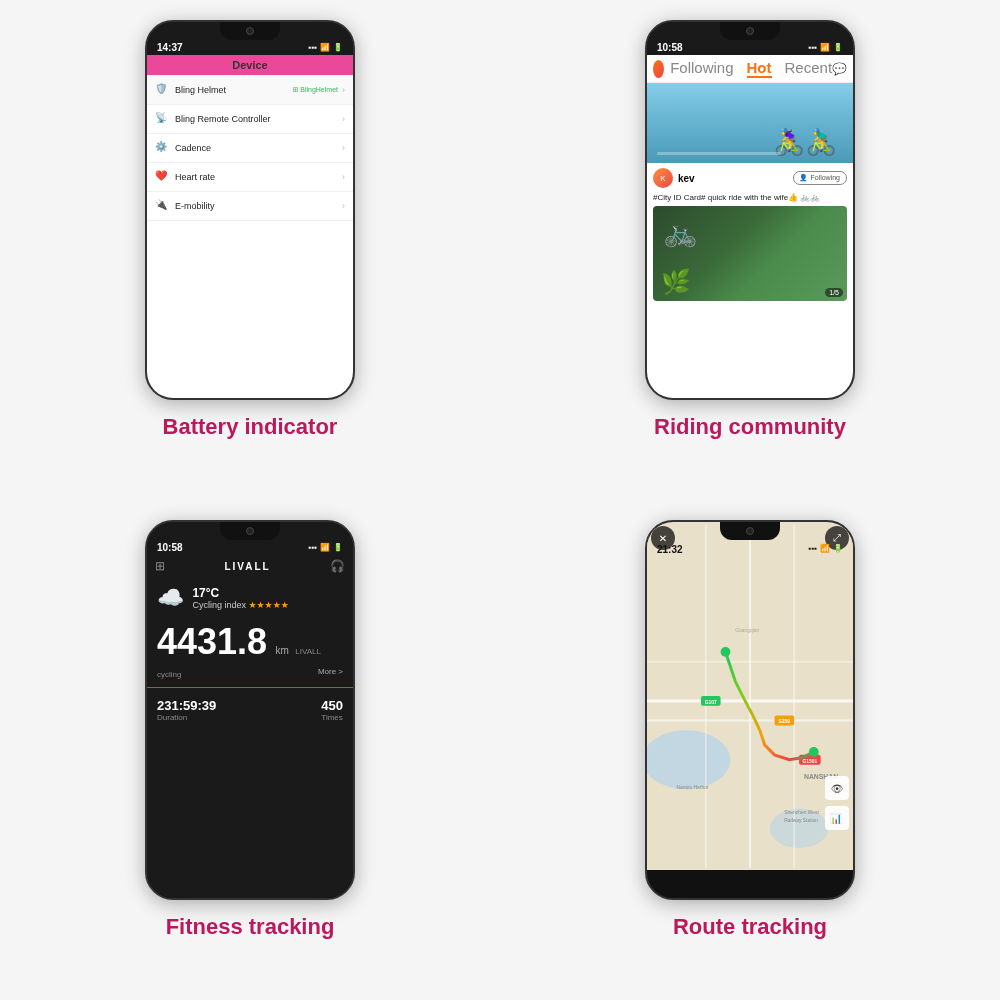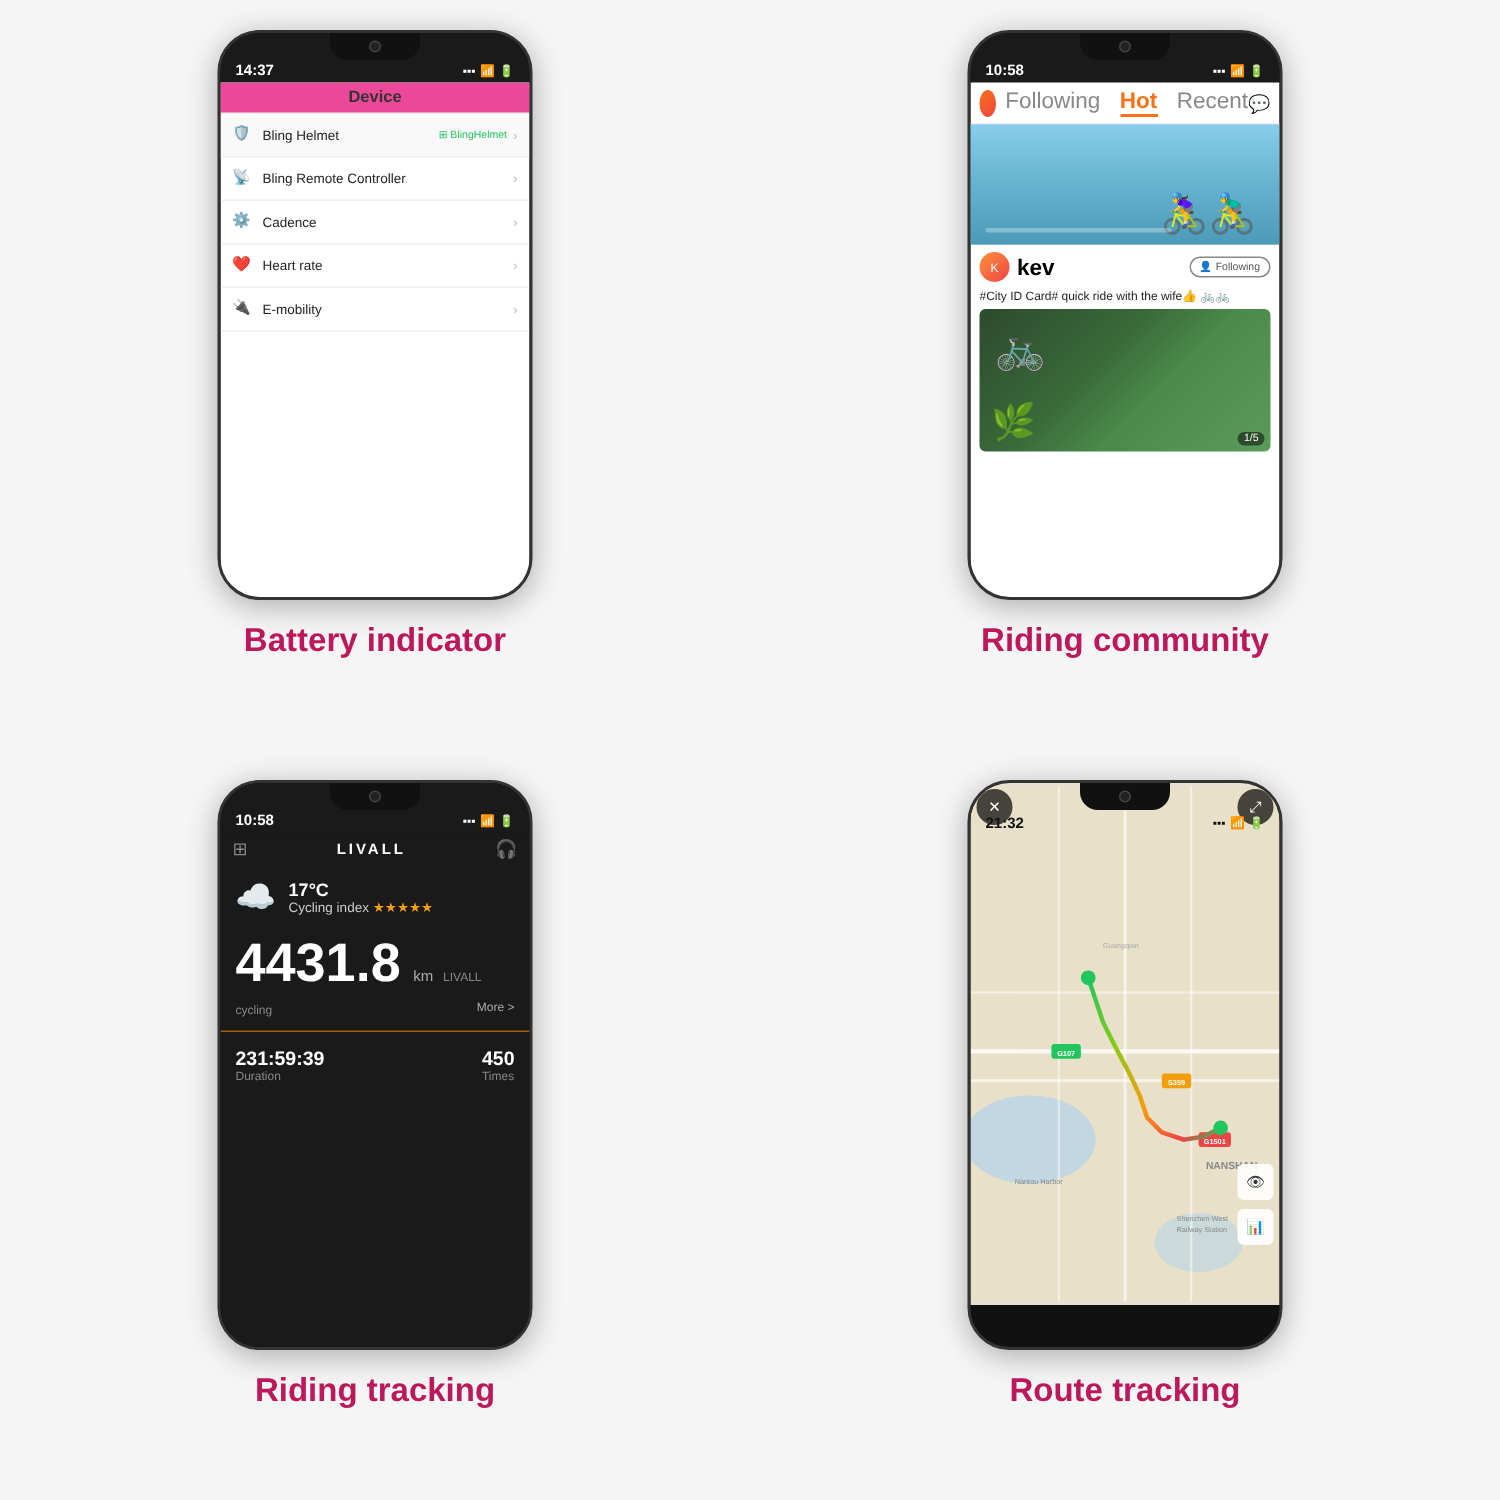--- a/index.html
+++ b/index.html
@@ -182,21 +182,21 @@
     }
     .user-avatar {
       width: 20px; height: 20px;
       background: linear-gradient(135deg, #fb923c, #ef4444);
       border-radius: 50%;
       margin-right: 5px;
       font-size: 8px;
       display: flex; align-items: center; justify-content: center;
       color: #fff;
     }
-    .user-name { font-size: 15px; font-weight: 600; flex: 1; }
+    .user-name { font-size: 10px; font-weight: 600; flex: 1; }
     .follow-btn {
       font-size: 7px;
       border: 1px solid #888;
       border-radius: 10px;
       padding: 2px 6px;
       color: #555;
     }
     .post-text { font-size: 8px; color: #222; padding: 0 6px 4px; }
     .post-image {
       width: calc(100% - 12px);
@@ -448,21 +448,21 @@
             <div class="stat-val">231:59:39</div>
             <div class="stat-label">Duration</div>
           </div>
           <div class="stat-item">
             <div class="stat-val">450</div>
             <div class="stat-label">Times</div>
           </div>
         </div>
       </div>
     </div>
-    <div class="caption">Riding tracking</div>
+    <div class="caption">Fitness tracking</div>
   </div>
 
   <div class="cell">
     <div class="phone">
       <div class="phone-camera"></div>
       <div class="phone4-content">
         <div class="status-bar-dark">
           <span class="time" style="color:#111;font-size:10px;font-weight:600;padding-top:2px;">21:32</span>
           <div style="display:flex;gap:3px;align-items:center;font-size:8px;color:#111;">
             <span>▪▪▪</span>

